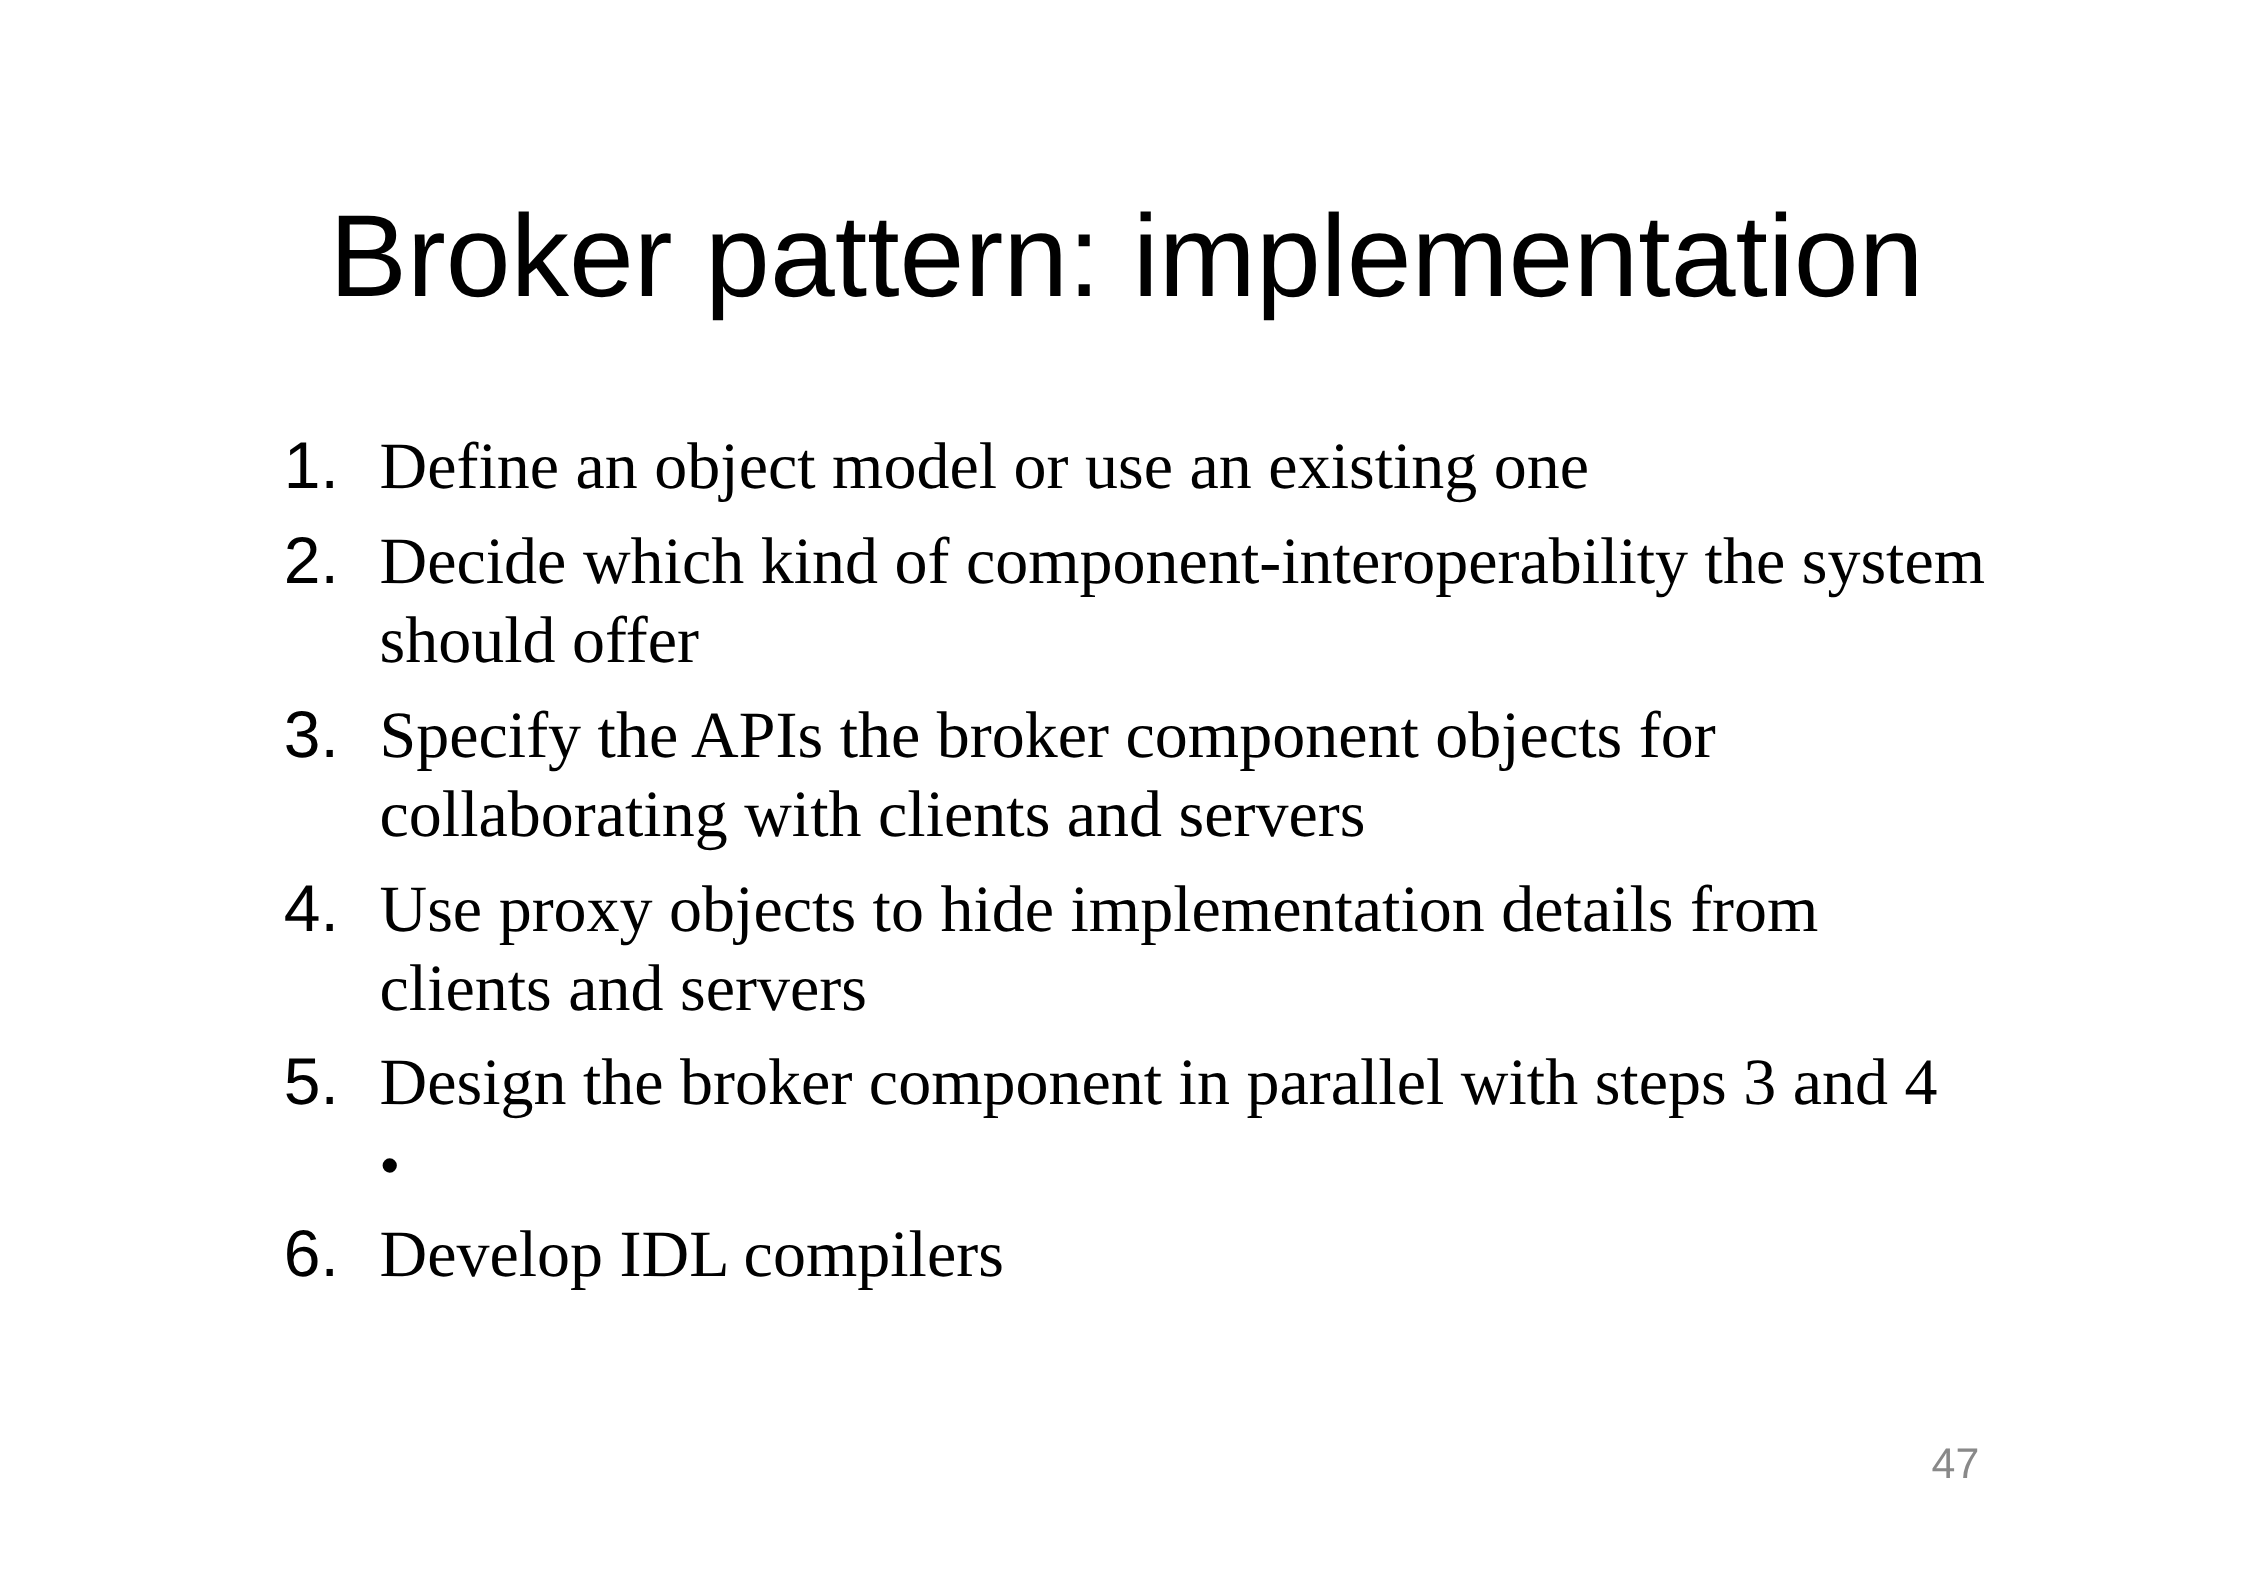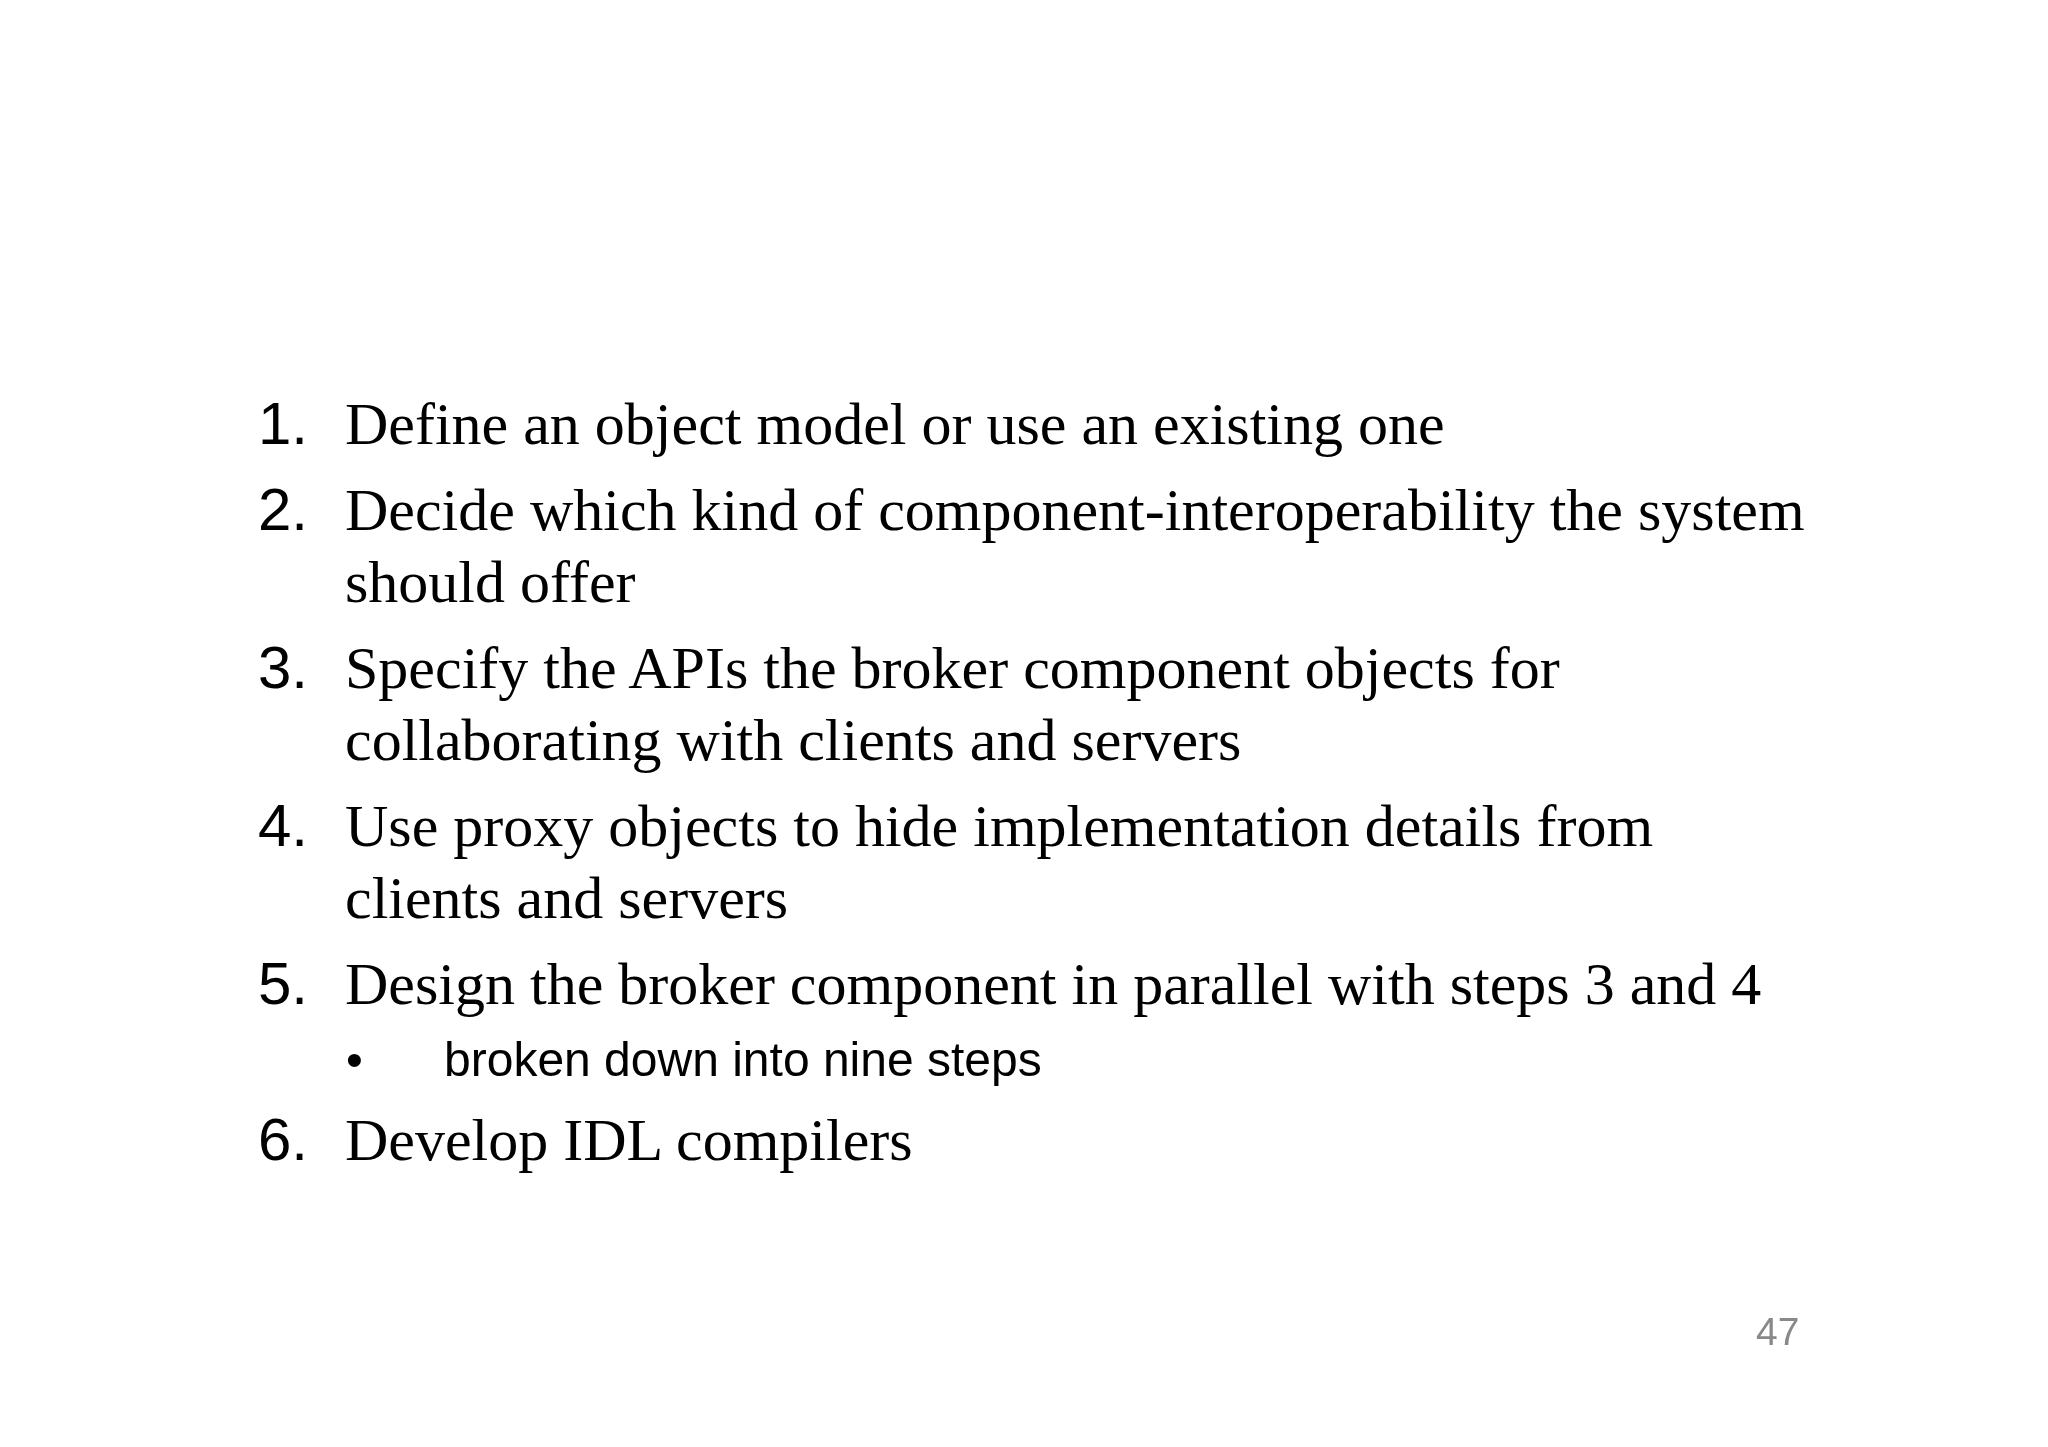--- a/index.html
+++ b/index.html
@@ -79,20 +79,21 @@
     font-size: 39px;
     line-height: 1.2;
     color: #898989;
   }
 </style>
 </head>
 <body>
 
 <div class="slide">
 
+  <h1 class="title">Broker pattern: implementation</h1>
 
   <div class="list">
 
     <div class="entry">
       <div class="item">
         <span class="num">1.</span>
         <span class="txt">Define an object model or use an existing one</span>
       </div>
     </div>
 
@@ -117,21 +118,20 @@
       </div>
     </div>
 
     <div class="entry">
       <div class="item">
         <span class="num">5.</span>
         <span class="txt">Design the broker component in parallel with steps 3 and 4</span>
       </div>
       <div class="subitem">
         <span class="bullet">•</span>
-        <span class="subtxt">broken down into nine steps</span>
       </div>
     </div>
 
     <div class="entry">
       <div class="item">
         <span class="num">6.</span>
         <span class="txt">Develop IDL compilers</span>
       </div>
     </div>
 

